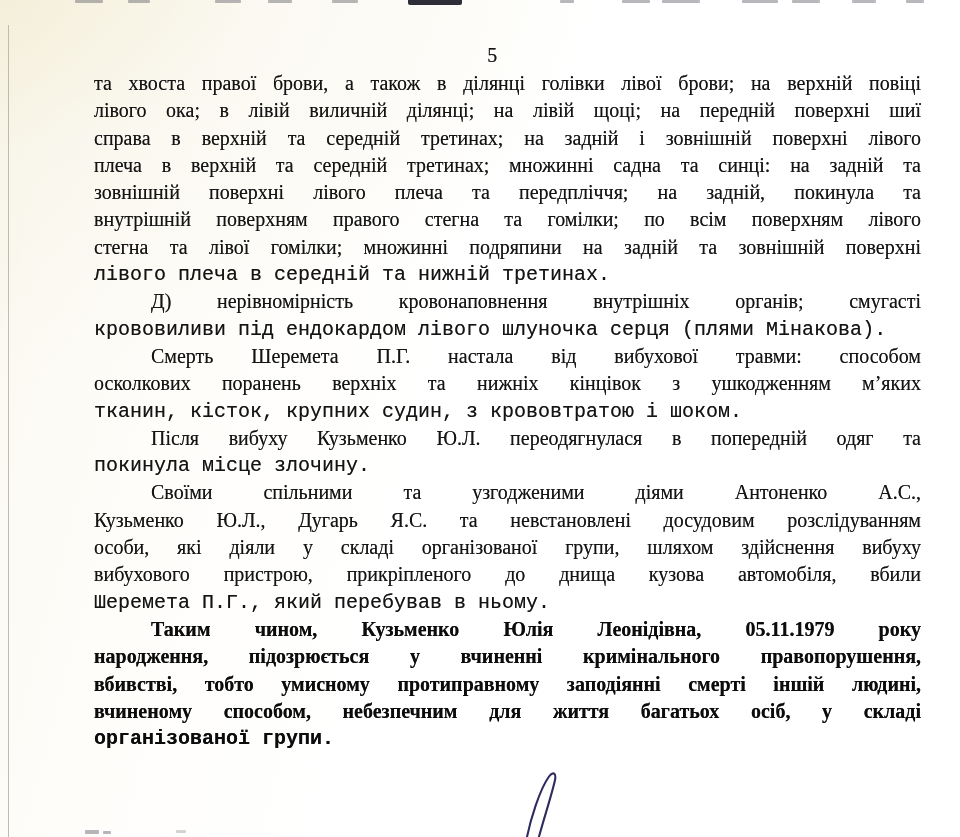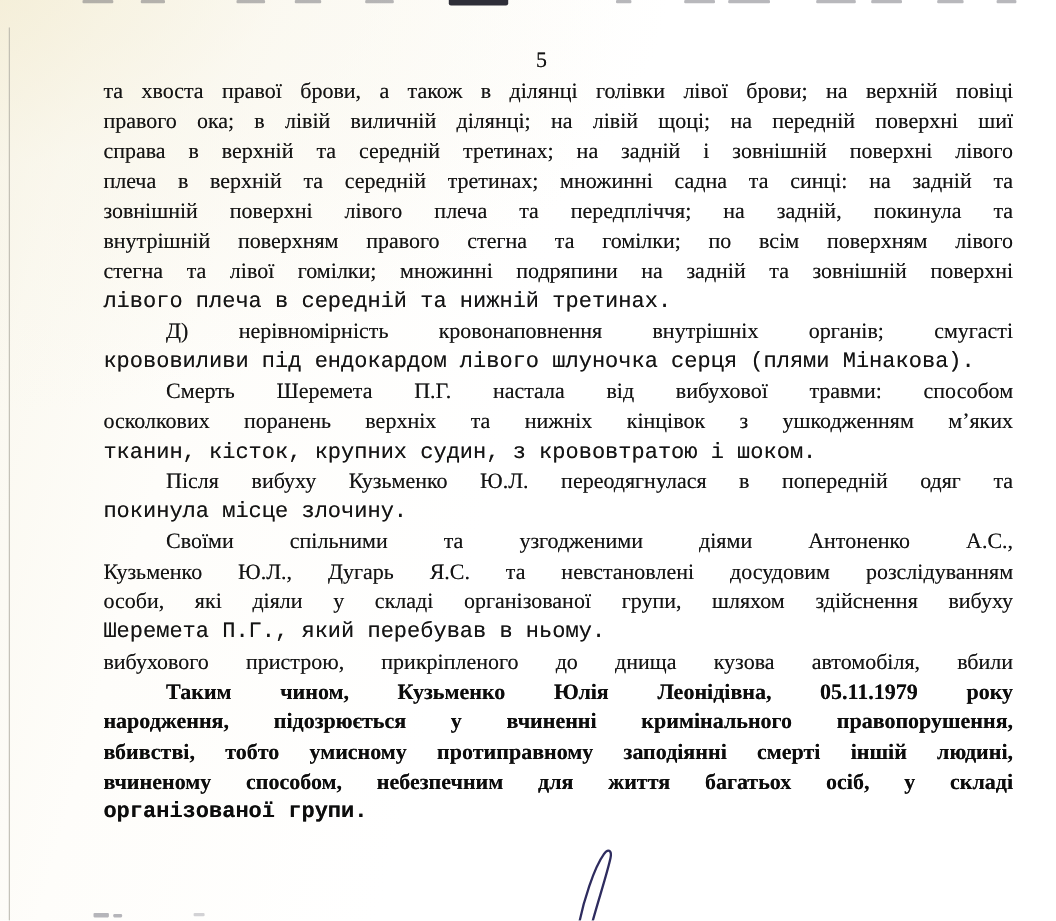--- a/index.html
+++ b/index.html
@@ -71,21 +71,21 @@
   </div>
 
   <div class="page-edge-line"></div>
 
   <div class="page-num">5</div>
 
   <div class="text-col">
 
     <div class="para">
       <div class="line">та хвоста правої брови, а також в ділянці голівки лівої брови; на верхній повіці</div>
-      <div class="line">правого ока; в лівій виличній ділянці; на лівій щоці; на передній поверхні шиї</div>
+      <div class="line">лівого ока; в лівій виличній ділянці; на лівій щоці; на передній поверхні шиї</div>
       <div class="line">справа в верхній та середній третинах; на задній і зовнішній поверхні лівого</div>
       <div class="line">плеча в верхній та середній третинах; множинні садна та синці: на задній та</div>
       <div class="line">зовнішній поверхні лівого плеча та передпліччя; на задній, покинула та</div>
       <div class="line">внутрішній поверхням правого стегна та гомілки; по всім поверхням лівого</div>
       <div class="line">стегна та лівої гомілки; множинні подряпини на задній та зовнішній поверхні</div>
       <div class="line last">лівого плеча в середній та нижній третинах.</div>
     </div>
 
     <div class="para">
       <div class="line first">Д) нерівномірність кровонаповнення внутрішніх органів; смугасті</div>
@@ -100,22 +100,22 @@
 
     <div class="para">
       <div class="line first">Після вибуху Кузьменко Ю.Л. переодягнулася в попередній одяг та</div>
       <div class="line last">покинула місце злочину.</div>
     </div>
 
     <div class="para">
       <div class="line first">Своїми спільними та узгодженими діями Антоненко А.С.,</div>
       <div class="line">Кузьменко Ю.Л., Дугарь Я.С. та невстановлені досудовим розслідуванням</div>
       <div class="line">особи, які діяли у складі організованої групи, шляхом здійснення вибуху</div>
+      <div class="line">вибухового пристрою, прикріпленого до днища кузова автомобіля, вбили</div>
       <div class="line last">Шеремета П.Г., який перебував в ньому.</div>
-      <div class="line">вибухового пристрою, прикріпленого до днища кузова автомобіля, вбили</div>
     </div>
 
     <div class="para para-bold">
       <div class="line first">Таким чином, Кузьменко Юлія Леонідівна, 05.11.1979 року</div>
       <div class="line">народження, підозрюється у вчиненні кримінального правопорушення,</div>
       <div class="line">вбивстві, тобто умисному протиправному заподіянні смерті іншій людині,</div>
       <div class="line">вчиненому способом, небезпечним для життя багатьох осіб, у складі</div>
       <div class="line last">організованої групи.</div>
     </div>
 

